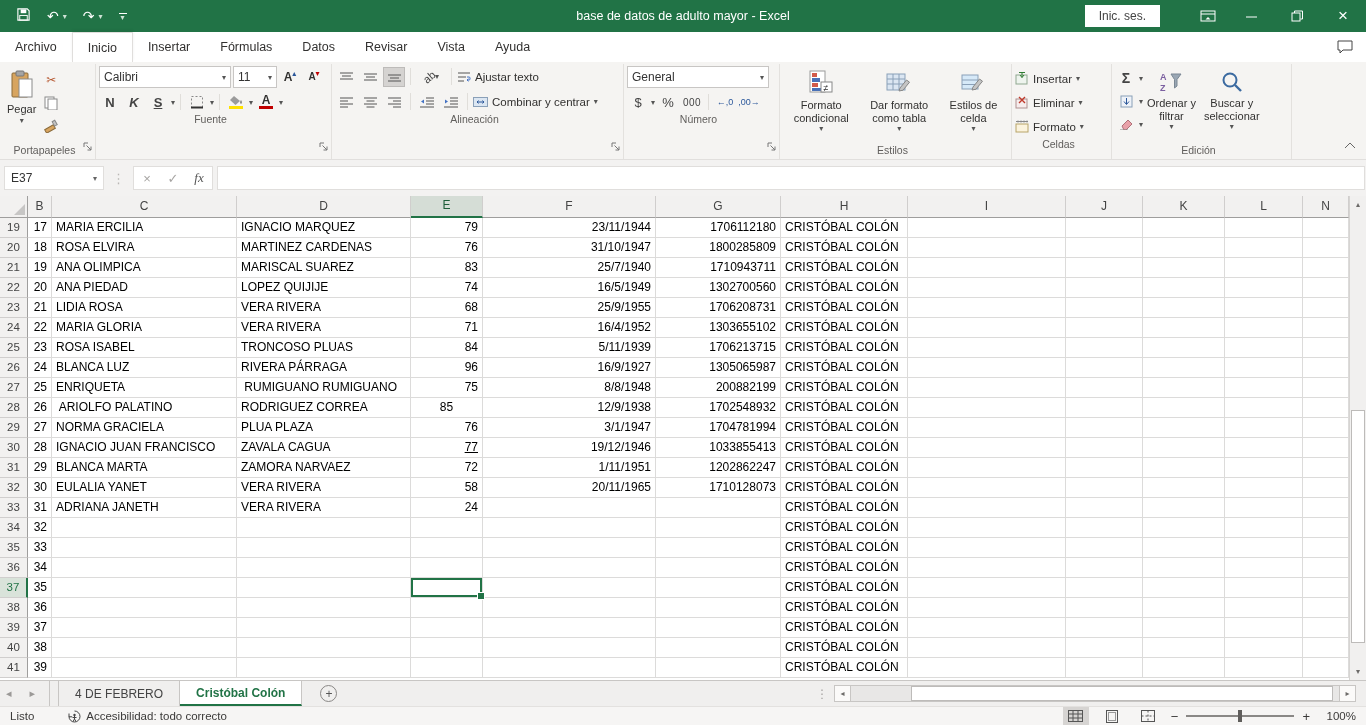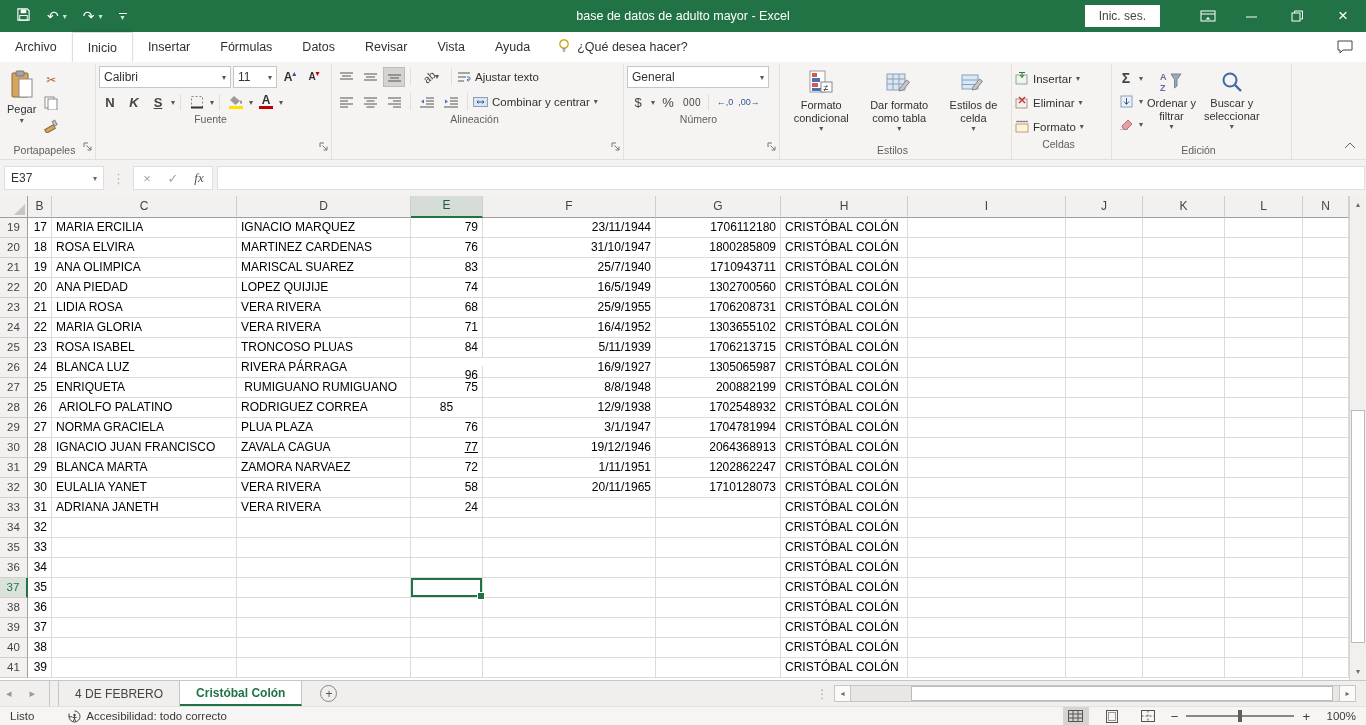--- a/index.html
+++ b/index.html
@@ -157,29 +157,20 @@
   <div id="tabs">
       <div class="tab">Archivo</div>
       <div class="tab active">Inicio</div>
       <div class="tab">Insertar</div>
       <div class="tab">Fórmulas</div>
       <div class="tab">Datos</div>
       <div class="tab">Revisar</div>
       <div class="tab">Vista</div>
       <div class="tab">Ayuda</div>
     </div>
-  <div class="tellme">
-    <span>
-      <svg width="14" height="15" viewBox="0 0 14 15">
-          <circle cx="7" cy="6" r="4.2" fill="none" stroke="#c79a00" stroke-width="1.2"></circle>
-          <path d="M5.5 11 h3 M5.8 13 h2.4" stroke="#6b6b6b"></path>
-        </svg>
-    </span>
-    <span>¿Qué desea hacer?</span>
-  </div>
   <div class="feedback">
     <svg width="16" height="14" viewBox="0 0 16 14">
         <path d="M1 1 h14 v9 h-9 l-3 3 v-3 H1 Z" fill="none" stroke="#444"></path>
       </svg>
   </div>
 </div>
 
 <div class="ribbon">
 
   <div class="rgroup" style="width:96px">
@@ -646,21 +637,21 @@
         <div class="cell a-left" style="width: 77px;"></div>
         <div class="cell a-left" style="width: 82px;"></div>
         <div class="cell a-left" style="width: 78px;"></div>
         <div class="cell a-left" style="width: 46px;"></div>
       </div>
       <div class="grow">
         <div class="rh" style="width: 28px;">26</div>
         <div class="cell a-right" style="width: 24px;">24</div>
         <div class="cell a-left" style="width: 185px;">BLANCA LUZ</div>
         <div class="cell a-left" style="width: 174px;">RIVERA PÁRRAGA</div>
-        <div class="cell a-right" style="width: 72px; margin-top: 8px;">96</div>
+        <div class="cell a-right" style="width: 72px;">96</div>
         <div class="cell a-right" style="width: 173px;">16/9/1927</div>
         <div class="cell a-right" style="width: 125px;">1305065987</div>
         <div class="cell a-left" style="width: 127px;">CRISTÓBAL COLÓN</div>
         <div class="cell a-left" style="width: 158px;"></div>
         <div class="cell a-left" style="width: 77px;"></div>
         <div class="cell a-left" style="width: 82px;"></div>
         <div class="cell a-left" style="width: 78px;"></div>
         <div class="cell a-left" style="width: 46px;"></div>
       </div>
       <div class="grow">
@@ -708,21 +699,21 @@
         <div class="cell a-left" style="width: 78px;"></div>
         <div class="cell a-left" style="width: 46px;"></div>
       </div>
       <div class="grow">
         <div class="rh" style="width: 28px;">30</div>
         <div class="cell a-right" style="width: 24px;">28</div>
         <div class="cell a-left" style="width: 185px;">IGNACIO JUAN FRANCISCO</div>
         <div class="cell a-left" style="width: 174px;">ZAVALA CAGUA</div>
         <div class="cell a-right" style="width: 72px; text-decoration: underline;">77</div>
         <div class="cell a-right" style="width: 173px;">19/12/1946</div>
-        <div class="cell a-right" style="width: 125px;">2064368913</div>
+        <div class="cell a-right" style="width: 125px;">1033855413</div>
         <div class="cell a-left" style="width: 127px;">CRISTÓBAL COLÓN</div>
         <div class="cell a-left" style="width: 158px;"></div>
         <div class="cell a-left" style="width: 77px;"></div>
         <div class="cell a-left" style="width: 82px;"></div>
         <div class="cell a-left" style="width: 78px;"></div>
         <div class="cell a-left" style="width: 46px;"></div>
       </div>
       <div class="grow">
         <div class="rh" style="width: 28px;">31</div>
         <div class="cell a-right" style="width: 24px;">29</div>

